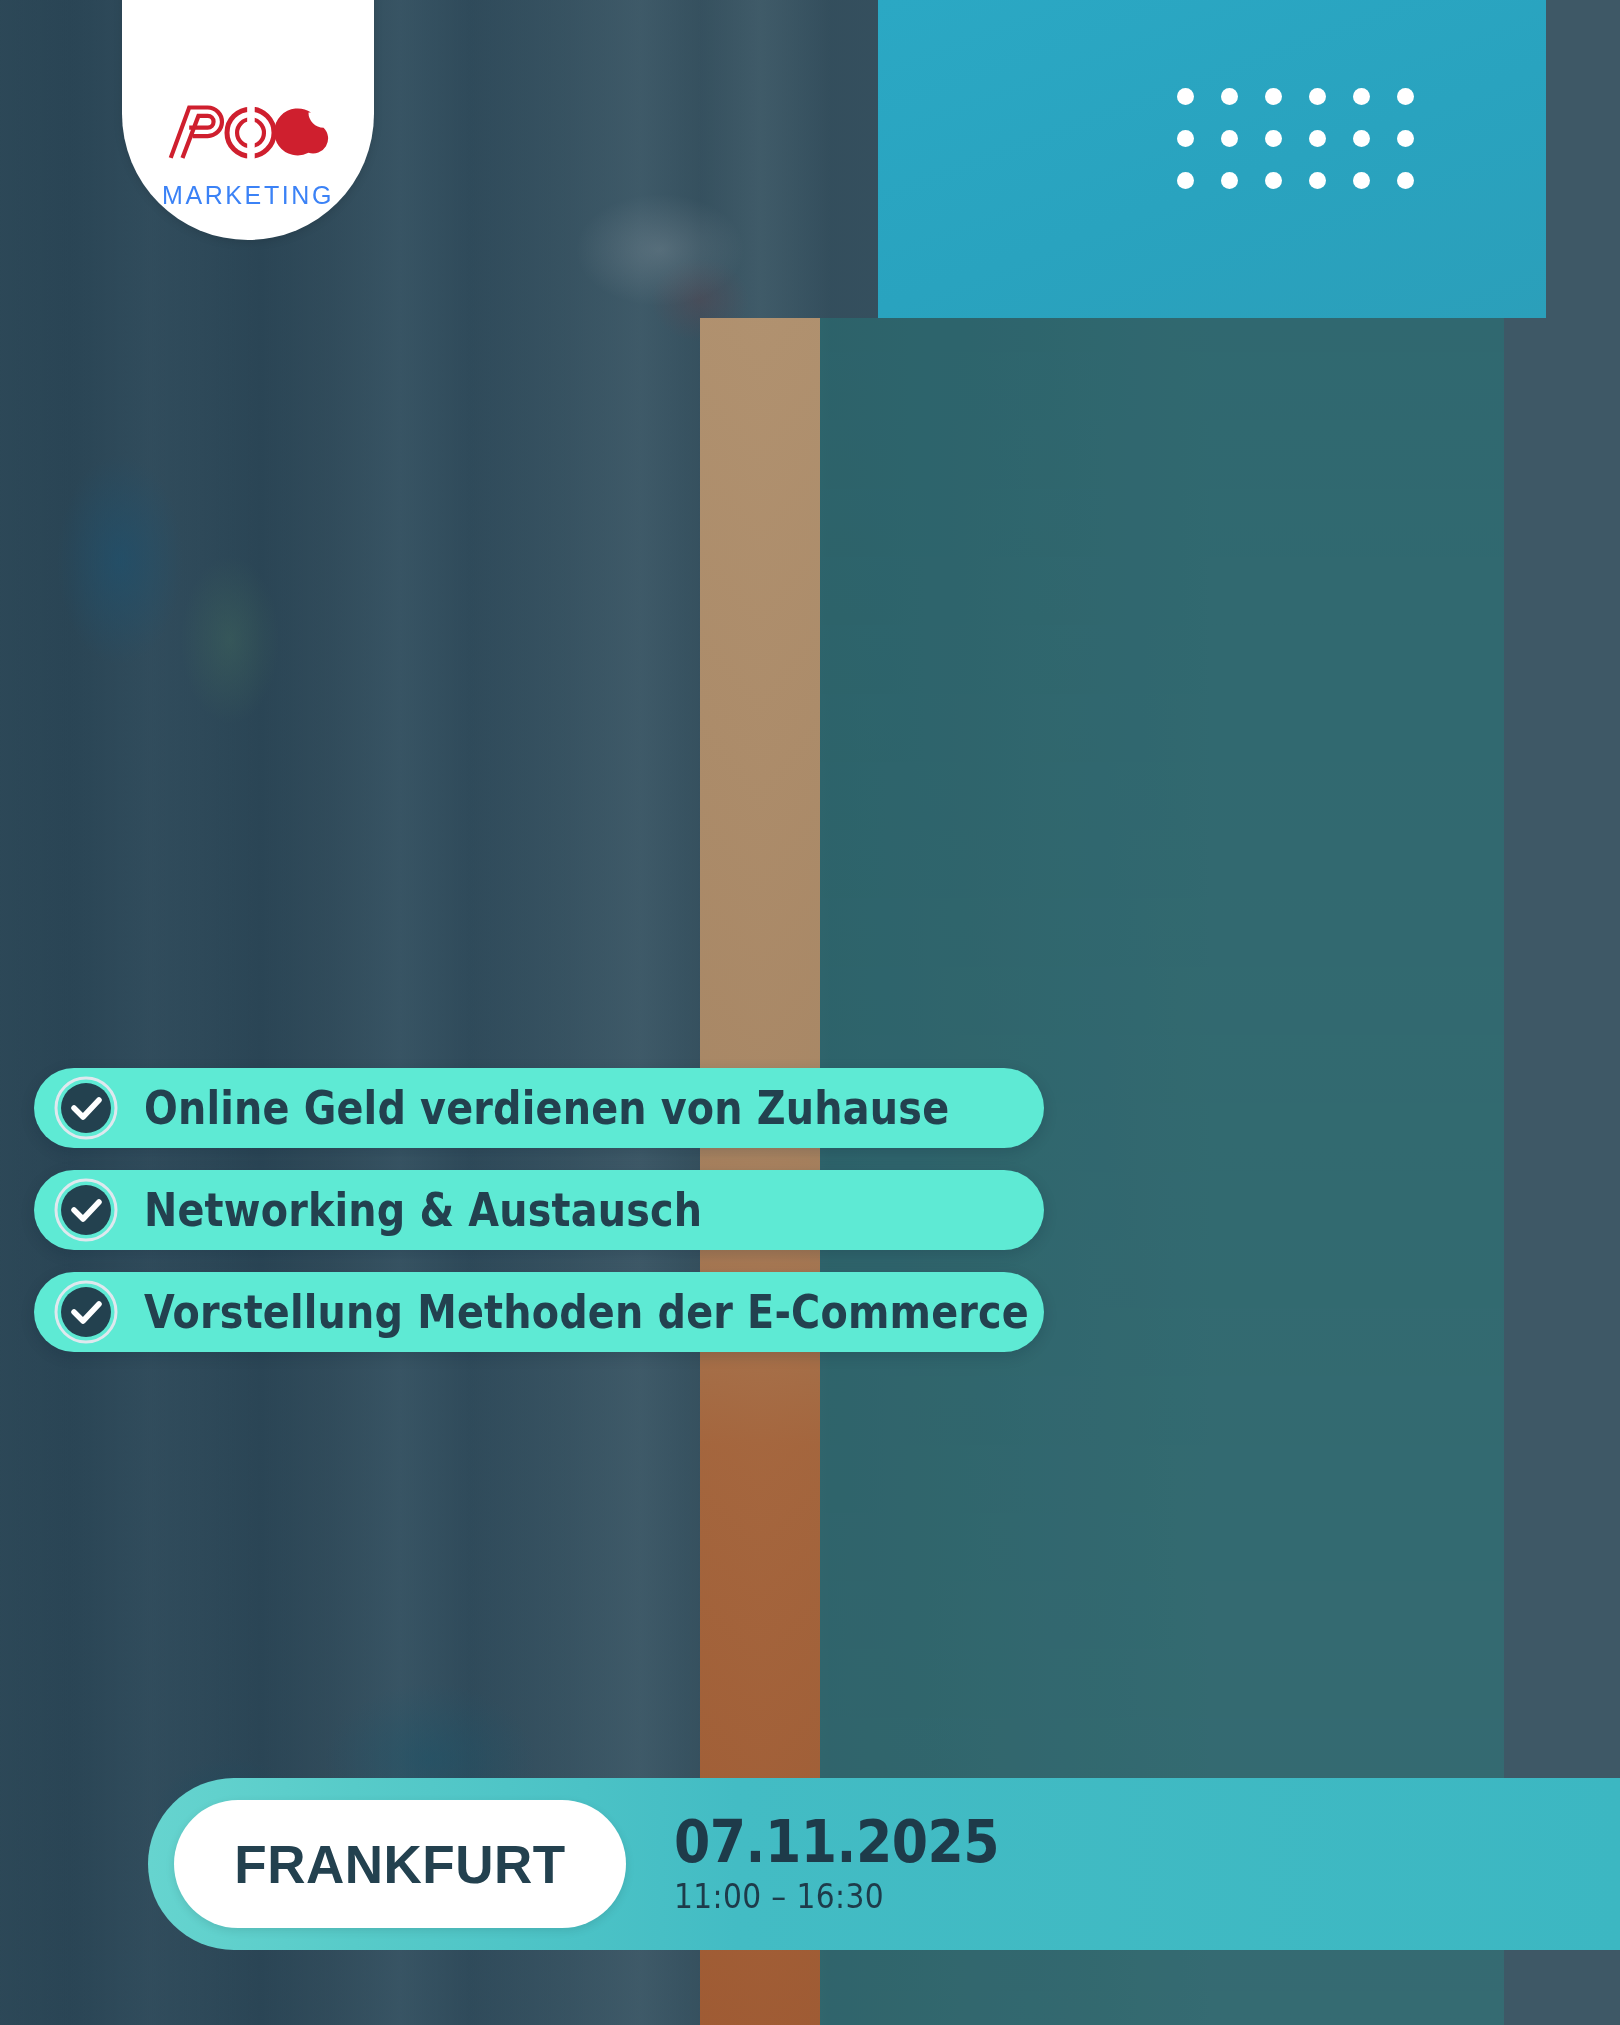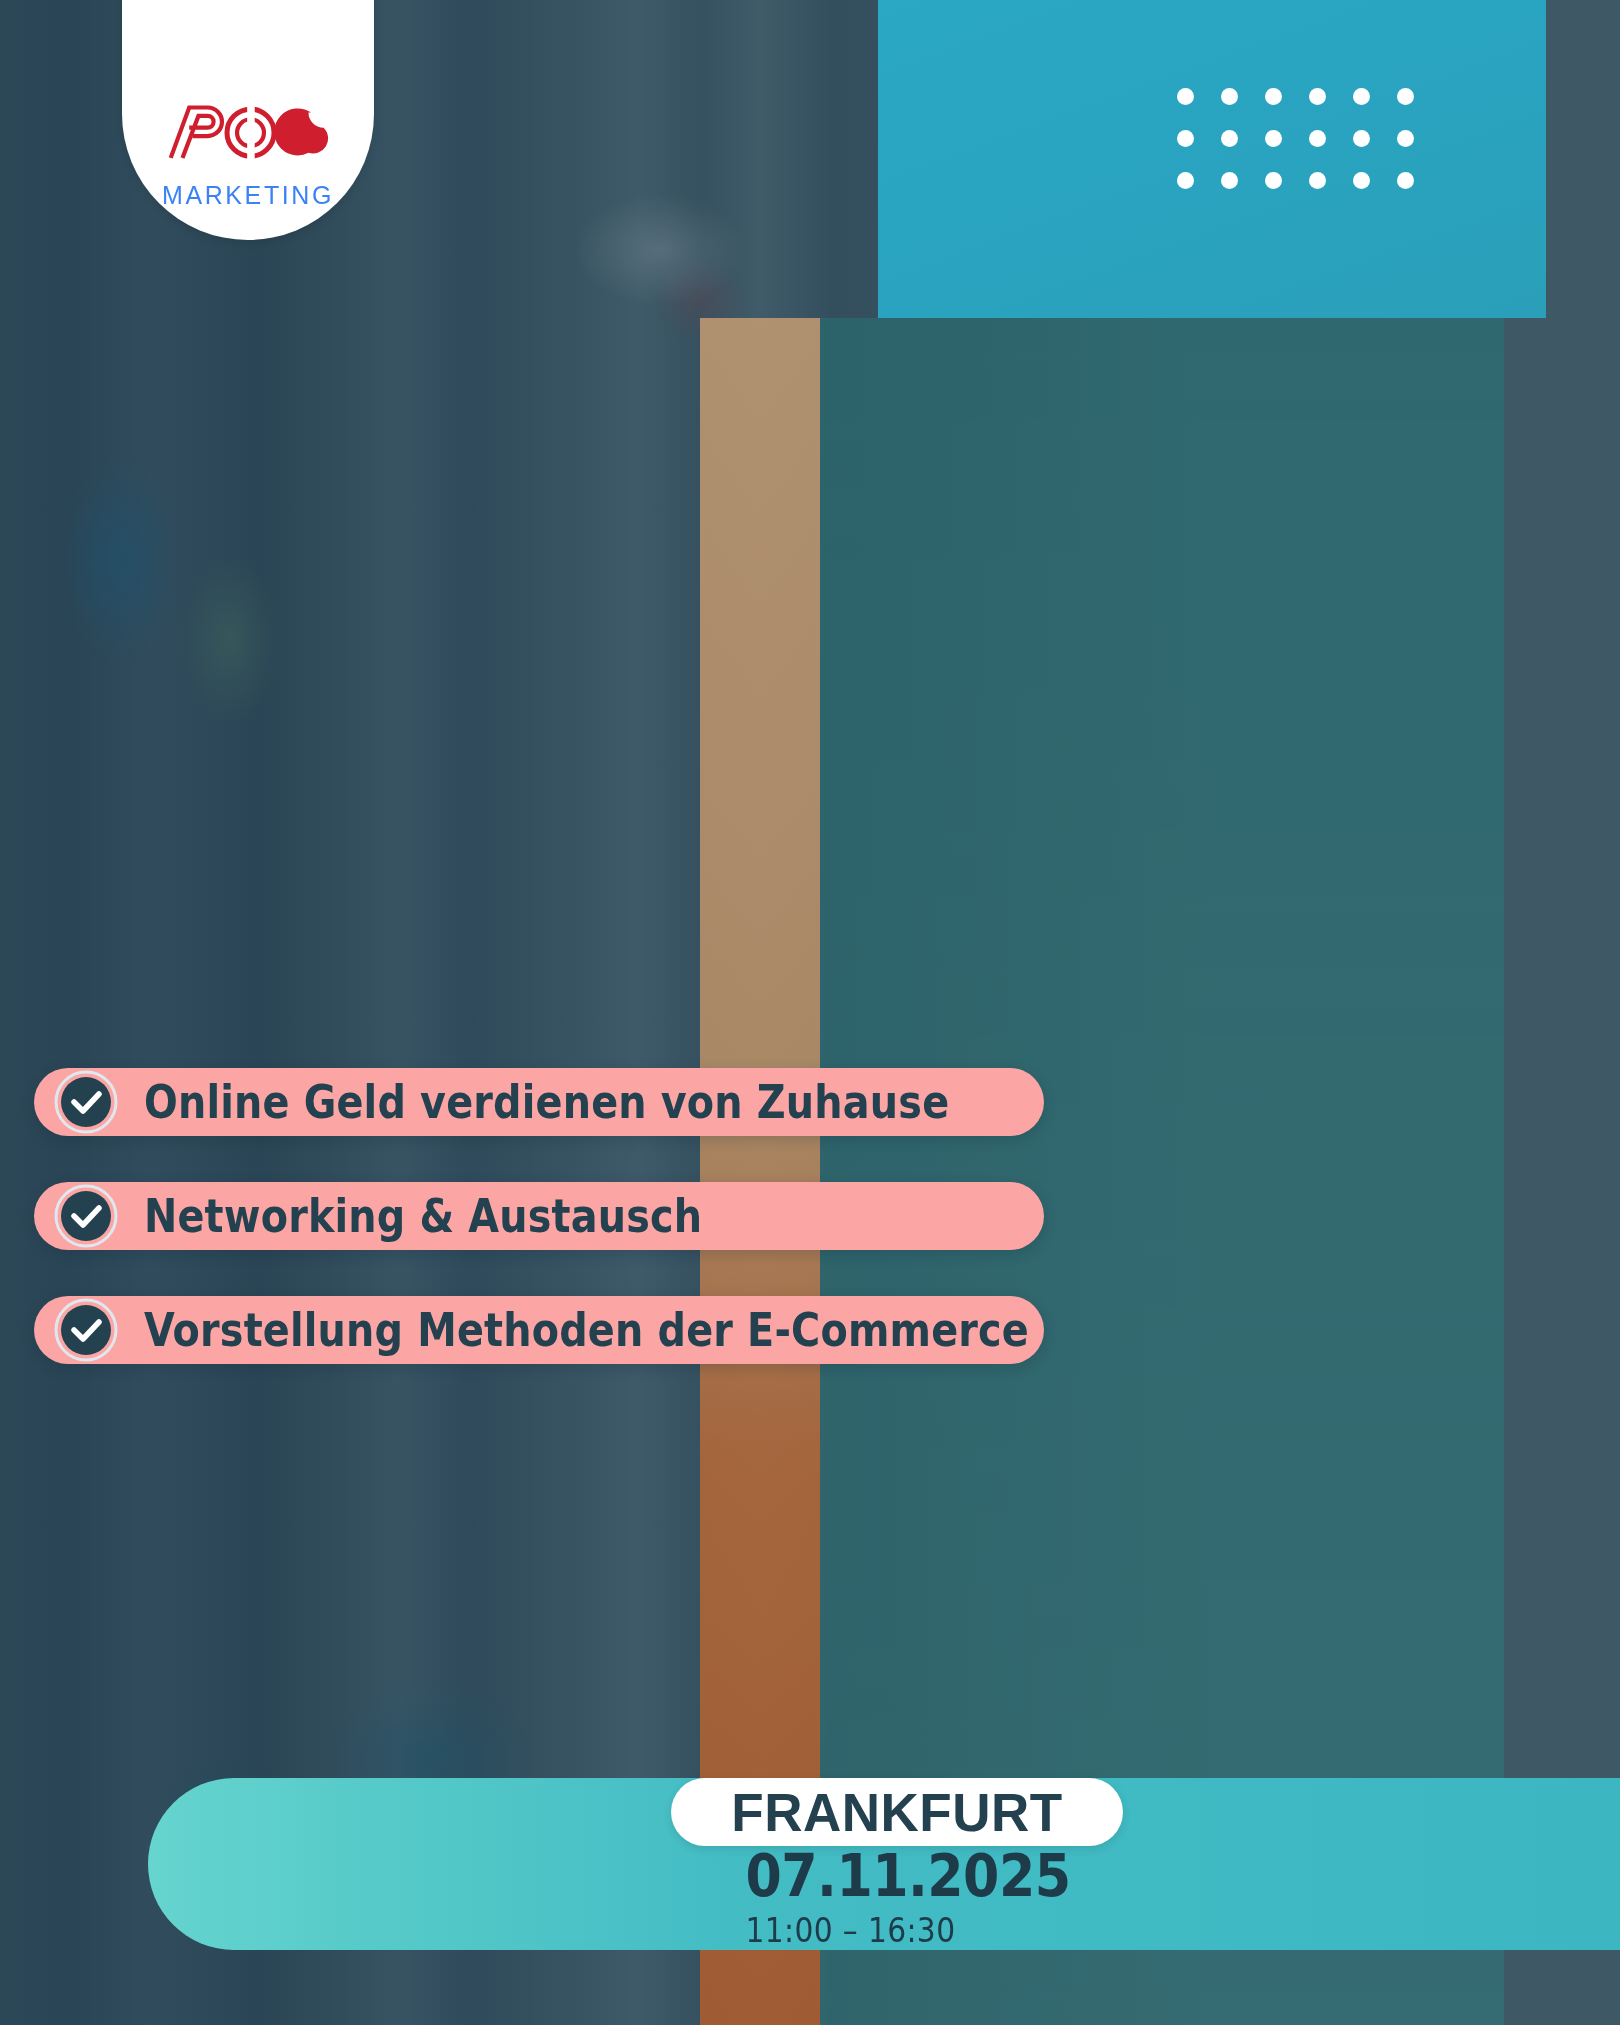--- a/index.html
+++ b/index.html
@@ -117,22 +117,22 @@
   }
   .headline .ln{ display:block; font-size:108px; transform:scaleX(.92); transform-origin:left center; white-space:nowrap;}
   .headline .l1{ color:#ffffff; }
   .headline .l2{ color:#6fdddc; padding-left:90px; }
   .headline .l3{ color:#ffffff; padding-left:278px; }
 
   
   .pills{ position:absolute; left:34px; top:1068px; width:1010px; }
   .pill{
     position:relative;
-    height:68px; margin-bottom:46px;
-    background:#fca5a5;
+    height:80px; margin-bottom:22px;
+    background:#5eead4;
     border-radius:42px;
     display:flex; align-items:center;
     padding-left:110px; padding-right:34px;
     box-shadow:0 4px 14px rgba(12,34,48,.18);
   }
   .pill .check{
     position:absolute; left:20px; top:50%; transform:translateY(-50%);
     width:64px; height:64px;
   }
   .pill .label{
@@ -141,21 +141,21 @@
     letter-spacing:.2px; white-space:nowrap; transform:scaleX(.96); transform-origin:left center;
   }
   .pill.price .label{ font-weight:400; }
   .pill.price .label b{ font-weight:700; }
 
   
   .footer{
     position:absolute; left:148px; top:1778px; right:0; height:172px;
     background:linear-gradient(90deg,#66d4cf 0%, #57cbc9 14%, #43bcc4 40%, #3cb7c2 100%);
     border-radius:86px 0 0 86px;
-    display:flex; align-items:center;flex-direction:column;
+    display:flex; align-items:center;
   }
   .city-pill{
     margin-left:26px;
     min-width:452px; height:128px;
     background:#fff; border-radius:64px;
     display:flex; align-items:center; justify-content:center;
     box-shadow:0 3px 10px rgba(0,0,0,.10);
   }
   .city-pill span{
     font-size:53px; font-weight:700; color:#23414f; letter-spacing:.5px;

